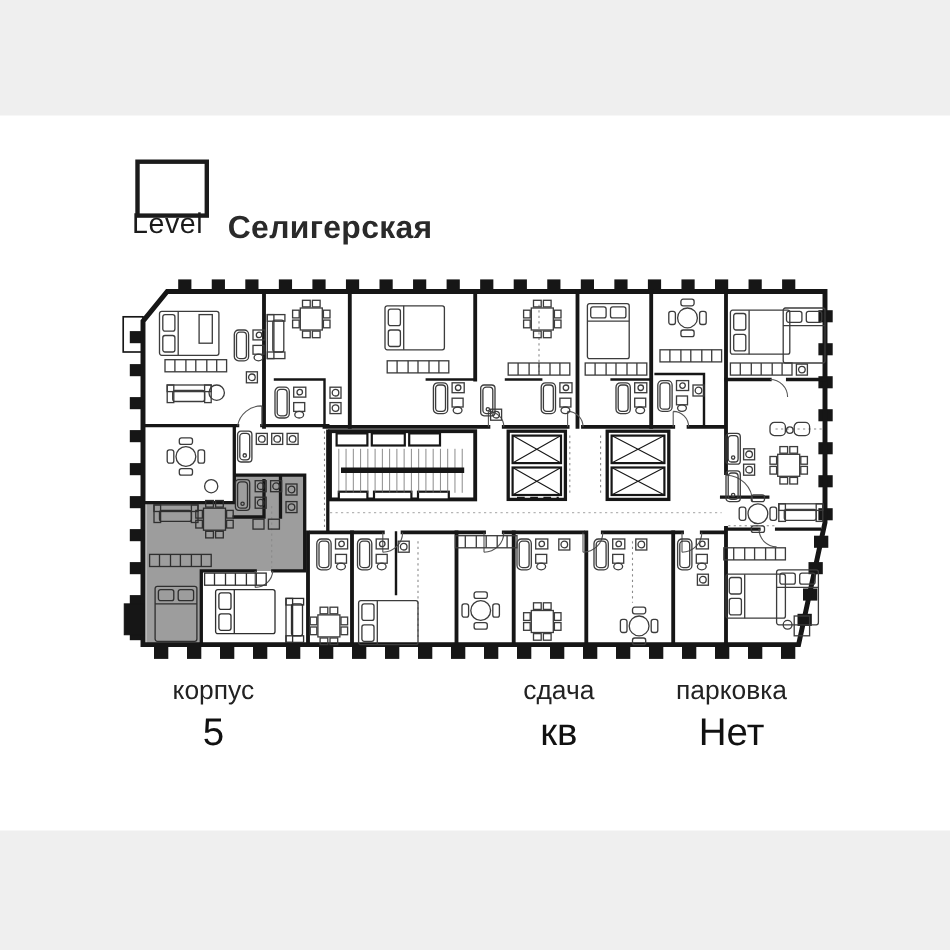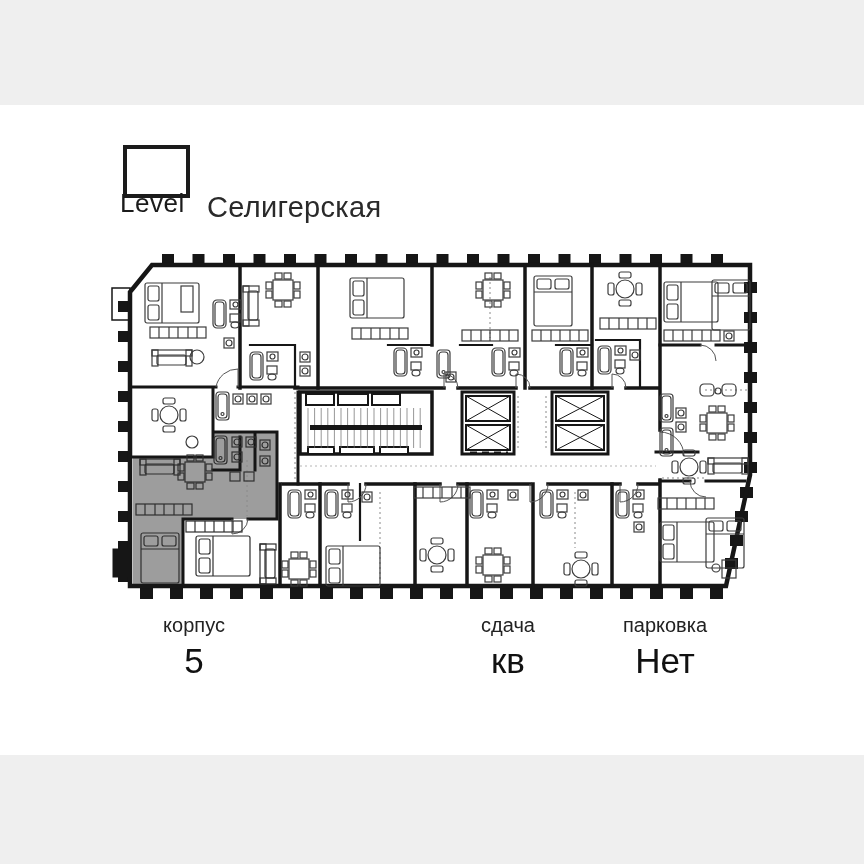--- a/index.html
+++ b/index.html
@@ -1,23 +1,23 @@
 <!DOCTYPE html>
 <html><head>
 <meta charset="utf-8">
 <style>
   html,body{margin:0;padding:0;background:#efefef;font-family:"Liberation Sans",sans-serif;}
   .stage{position:relative;width:864px;height:864px;background:#efefef;overflow:hidden;}
   .card{position:absolute;left:0;top:105px;width:864px;height:650px;background:#ffffff;}
   .logo-square{position:absolute;left:123px;top:145px;width:59px;height:45px;border:4.5px solid #1b1b1b;}
   .logo-text{position:absolute;left:120px;top:188px;font-size:26px;font-weight:400;color:#1b1b1b;letter-spacing:.5px;}
-  .project-name{position:absolute;left:207px;top:191px;font-size:29px;font-weight:400;color:#2a2a2a;letter-spacing:.3px;}
+  .project-name{position:absolute;left:207px;top:191px;font-size:29px;font-weight:700;color:#2a2a2a;letter-spacing:.3px;}
   .plan-svg{position:absolute;left:0;top:0;width:864px;height:864px;}
   .info-col{position:absolute;top:614px;width:170px;text-align:center;color:#1c1c1c;}
-  .info-col .lbl{display:block;font-size:20px;color:#222;}
+  .info-col .lbl{display:block;font-size:24px;color:#222;}
   .info-col .val{display:block;font-size:35px;margin-top:4px;color:#111;}
   .c1{left:109px}.c2{left:266px}.c3{left:423px}.c4{left:580px}
 </style>
 </head>
 <body>
 
 <div class="stage">
   <div class="card"></div>
 
   <div class="logo-square"></div>

